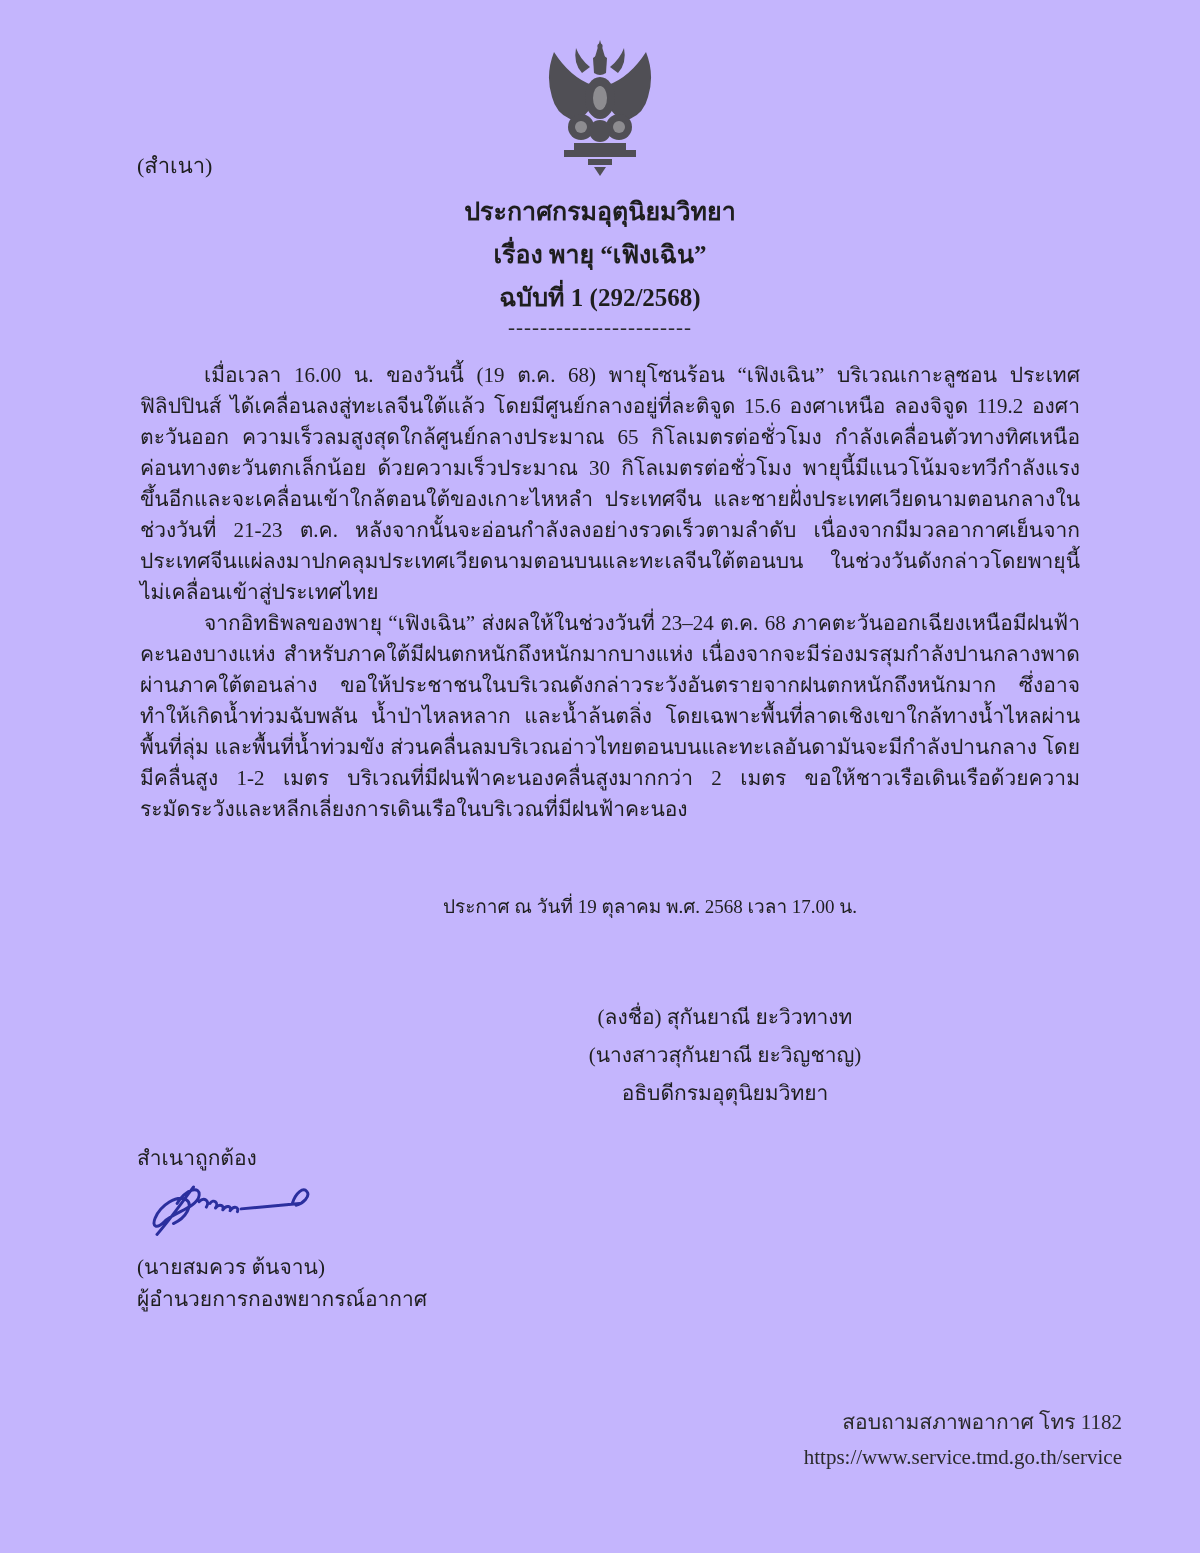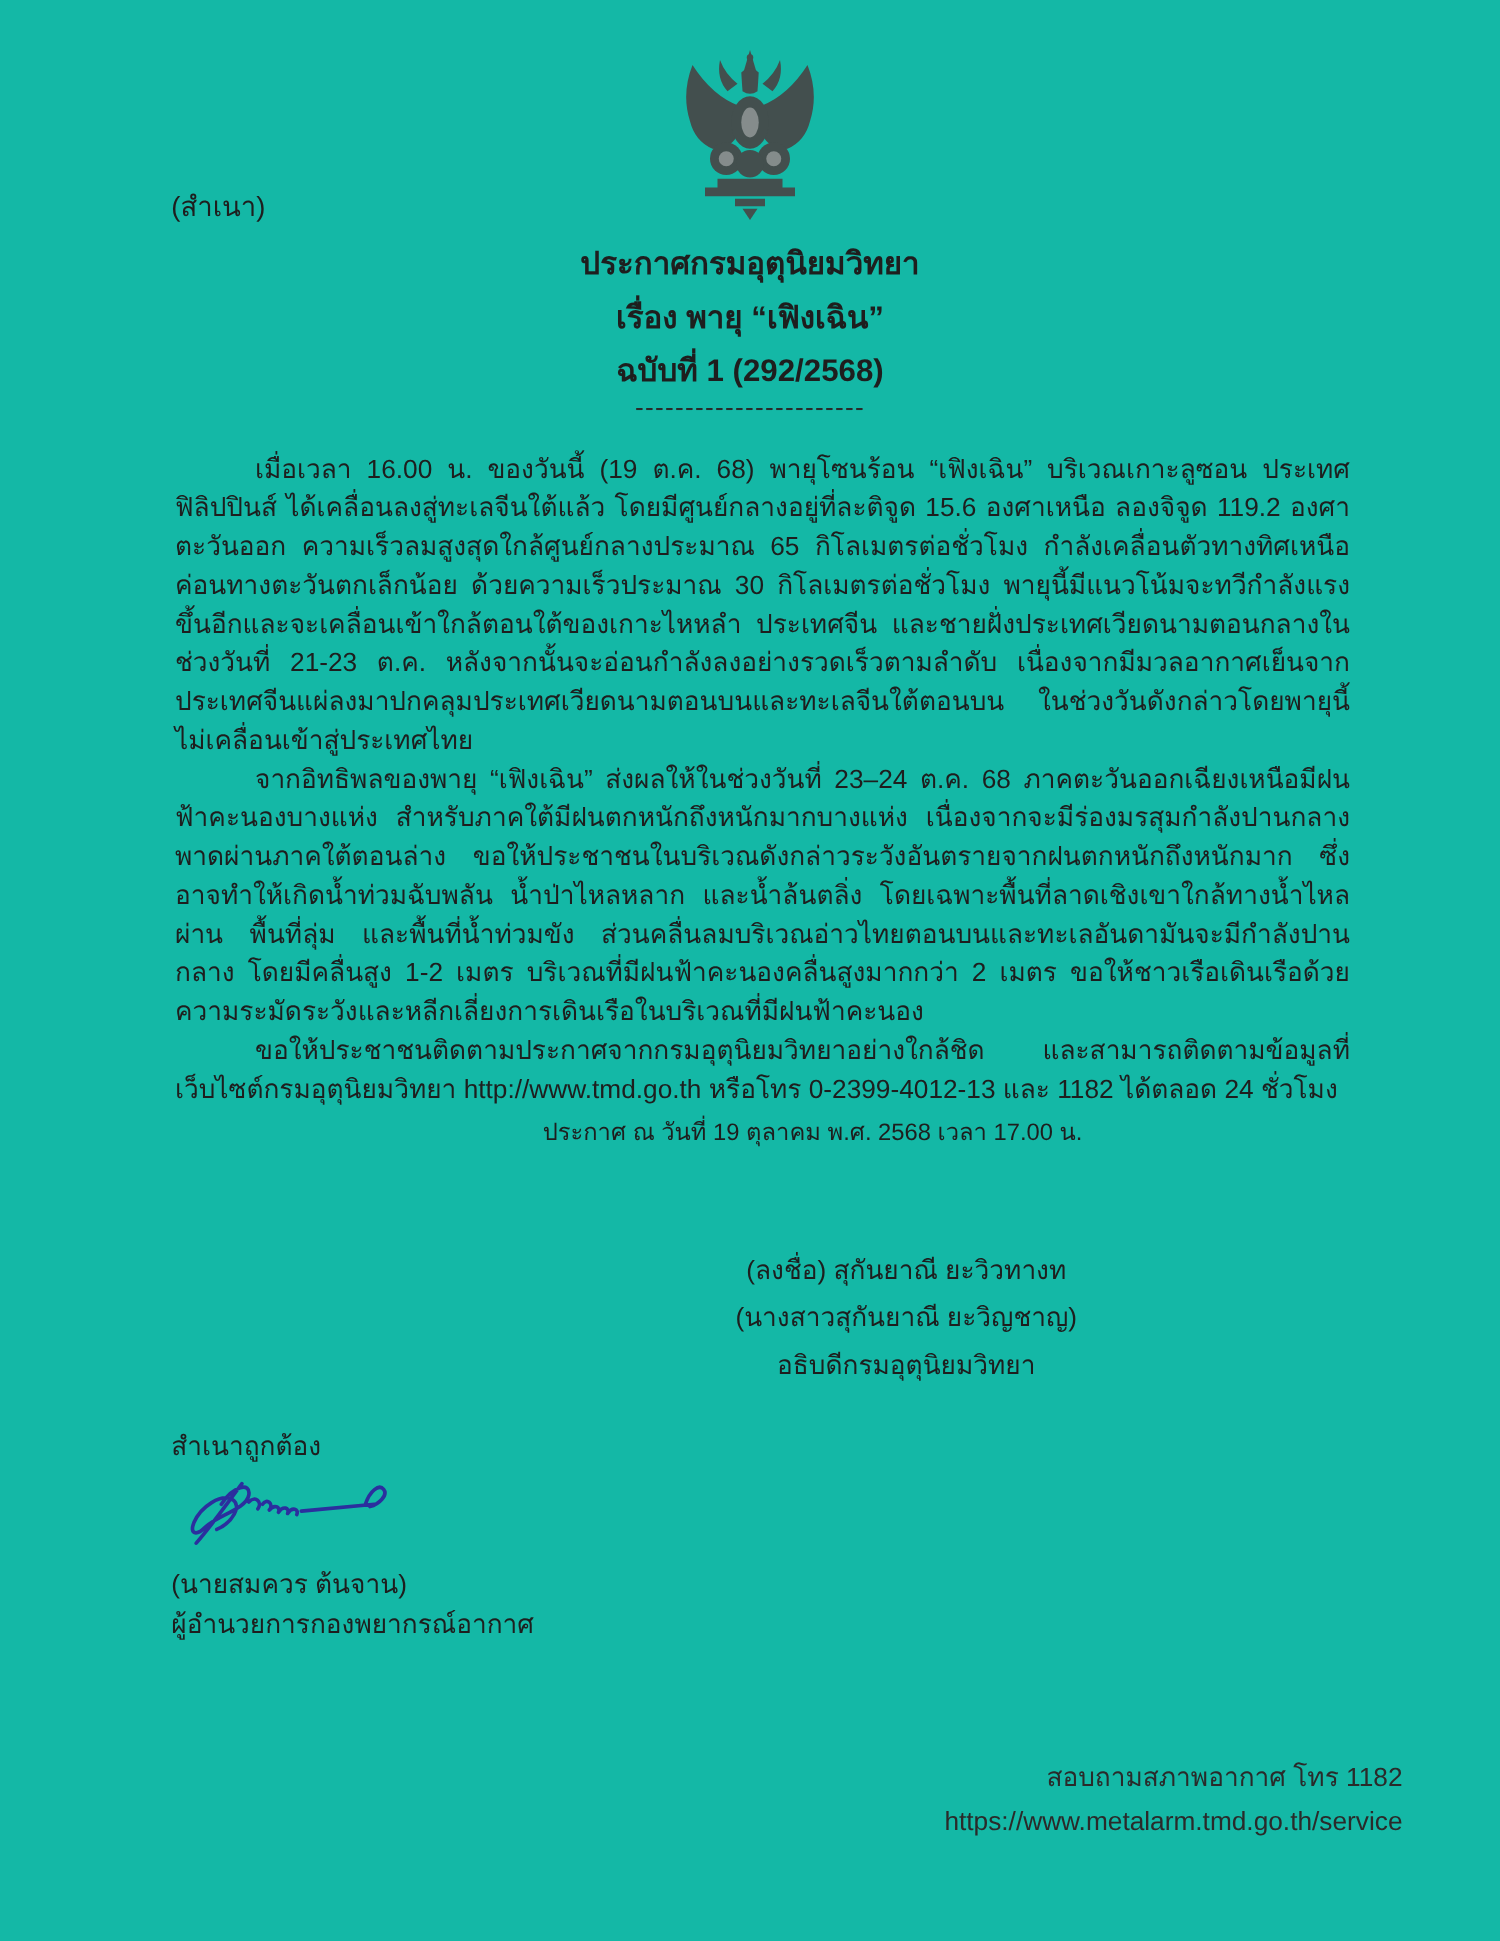--- a/index.html
+++ b/index.html
@@ -1,22 +1,22 @@
 <!DOCTYPE html>
 <html><head>
 <meta charset="utf-8">
 <style>
   html, body { margin: 0; padding: 0; background: #888; }
   .page {
     position: relative;
     width: 1200px;
     height: 1553px;
     margin: 0 auto;
-    background: #14b8a6;
-    font-family: Liberation Sans, sans-serif;
+    background: #c4b5fd;
+    font-family: Liberation Serif, serif;
     color: #1e1e1e;
     overflow: hidden;
   }
   .copy-label {
     position: absolute;
     left: 137px; top: 148px;
     font-size: 22px;
   }
   .emblem {
     position: absolute;
@@ -125,21 +125,20 @@
     <div class="header-line">ประกาศกรมอุตุนิยมวิทยา</div>
     <div class="header-line">เรื่อง พายุ “เฟิงเฉิน”</div>
     <div class="header-line">ฉบับที่ 1 (292/2568)</div>
   </div>
 
   <div class="divider-line">-----------------------</div>
 
   <div class="body-block">
     <p>เมื่อเวลา 16.00 น. ของวันนี้ (19 ต.ค. 68) พายุโซนร้อน “เฟิงเฉิน” บริเวณเกาะลูซอน ประเทศฟิลิปปินส์ ได้เคลื่อนลงสู่ทะเลจีนใต้แล้ว โดยมีศูนย์กลางอยู่ที่ละติจูด 15.6 องศาเหนือ ลองจิจูด 119.2 องศาตะวันออก ความเร็วลมสูงสุดใกล้ศูนย์กลางประมาณ 65 กิโลเมตรต่อชั่วโมง กำลังเคลื่อนตัวทางทิศเหนือค่อนทางตะวันตกเล็กน้อย ด้วยความเร็วประมาณ 30 กิโลเมตรต่อชั่วโมง พายุนี้มีแนวโน้มจะทวีกำลังแรงขึ้นอีกและจะเคลื่อนเข้าใกล้ตอนใต้ของเกาะไหหลำ ประเทศจีน และชายฝั่งประเทศเวียดนามตอนกลางในช่วงวันที่ 21-23 ต.ค. หลังจากนั้นจะอ่อนกำลังลงอย่างรวดเร็วตามลำดับ เนื่องจากมีมวลอากาศเย็นจากประเทศจีนแผ่ลงมาปกคลุมประเทศเวียดนามตอนบนและทะเลจีนใต้ตอนบน ในช่วงวันดังกล่าวโดยพายุนี้ไม่เคลื่อนเข้าสู่ประเทศไทย</p>
     <p>จากอิทธิพลของพายุ “เฟิงเฉิน” ส่งผลให้ในช่วงวันที่ 23–24 ต.ค. 68 ภาคตะวันออกเฉียงเหนือมีฝนฟ้าคะนองบางแห่ง สำหรับภาคใต้มีฝนตกหนักถึงหนักมากบางแห่ง เนื่องจากจะมีร่องมรสุมกำลังปานกลางพาดผ่านภาคใต้ตอนล่าง ขอให้ประชาชนในบริเวณดังกล่าวระวังอันตรายจากฝนตกหนักถึงหนักมาก ซึ่งอาจทำให้เกิดน้ำท่วมฉับพลัน น้ำป่าไหลหลาก และน้ำล้นตลิ่ง โดยเฉพาะพื้นที่ลาดเชิงเขาใกล้ทางน้ำไหลผ่าน พื้นที่ลุ่ม และพื้นที่น้ำท่วมขัง ส่วนคลื่นลมบริเวณอ่าวไทยตอนบนและทะเลอันดามันจะมีกำลังปานกลาง โดยมีคลื่นสูง 1-2 เมตร บริเวณที่มีฝนฟ้าคะนองคลื่นสูงมากกว่า 2 เมตร ขอให้ชาวเรือเดินเรือด้วยความระมัดระวังและหลีกเลี่ยงการเดินเรือในบริเวณที่มีฝนฟ้าคะนอง</p>
-    <p>ขอให้ประชาชนติดตามประกาศจากกรมอุตุนิยมวิทยาอย่างใกล้ชิด และสามารถติดตามข้อมูลที่เว็บไซต์กรมอุตุนิยมวิทยา http://www.tmd.go.th หรือโทร 0-2399-4012-13 และ 1182 ได้ตลอด 24 ชั่วโมง</p>
   </div>
 
   <div class="issued-block">
     <div>ประกาศ ณ วันที่ 19 ตุลาคม พ.ศ. 2568 เวลา 17.00 น.</div>
   </div>
 
   <div class="signer-block">
     <div>(ลงชื่อ) สุกันยาณี ยะวิวทางท</div>
     <div>(นางสาวสุกันยาณี ยะวิญชาญ)</div>
     <div>อธิบดีกรมอุตุนิยมวิทยา</div>
@@ -152,16 +151,16 @@
         <path d="M34 30 C44 14 60 10 58 22 C56 34 30 40 20 50 C12 58 6 56 10 46 C16 32 34 20 44 26 C52 31 44 46 30 52 M52 12 C40 28 26 48 12 64 M58 28 C64 22 70 28 66 34 M70 30 C74 24 80 30 76 35 C80 30 86 32 84 37 C88 31 94 33 92 38 C96 32 102 34 100 39 M104 36 L168 30 M160 30 C164 18 172 12 176 17 C180 22 172 30 164 32" fill="none" stroke="#2b2f9e" stroke-width="3.2" stroke-linecap="round" stroke-linejoin="round"></path>
       </svg>
     </span>
     <div>(นายสมควร ต้นจาน)</div>
     <div>ผู้อำนวยการกองพยากรณ์อากาศ</div>
   </div>
 
 
   <div class="footer-right">
     <div>สอบถามสภาพอากาศ โทร 1182</div>
-    <div>https://www.metalarm.tmd.go.th/service</div>
+    <div>https://www.service.tmd.go.th/service</div>
   </div>
 
 </div>
 
 </body></html>

